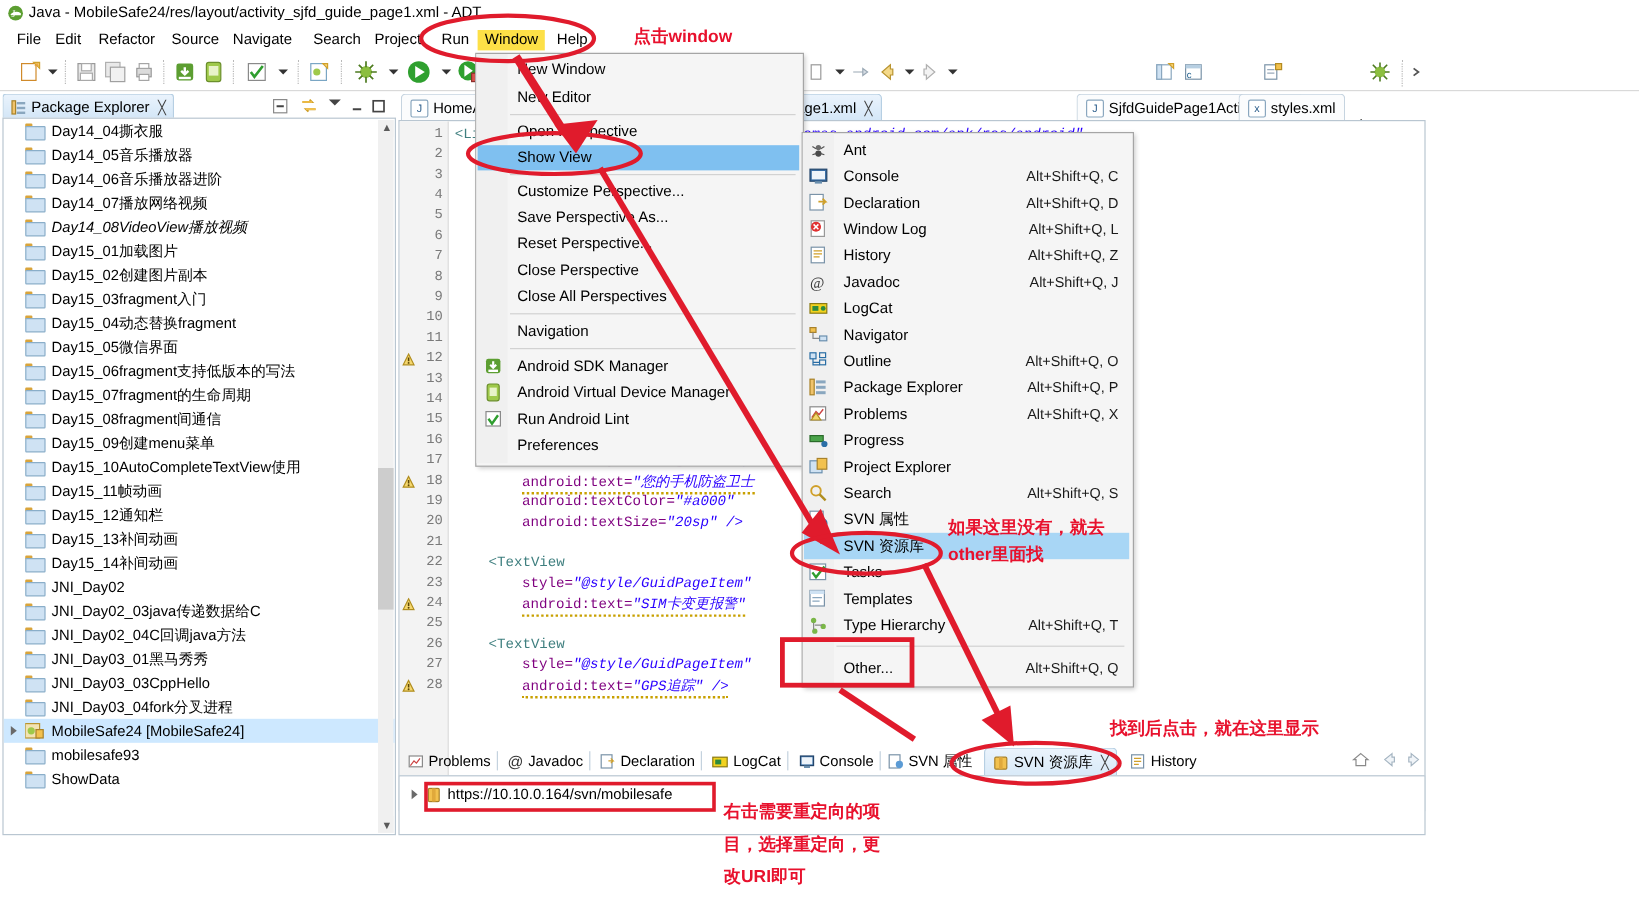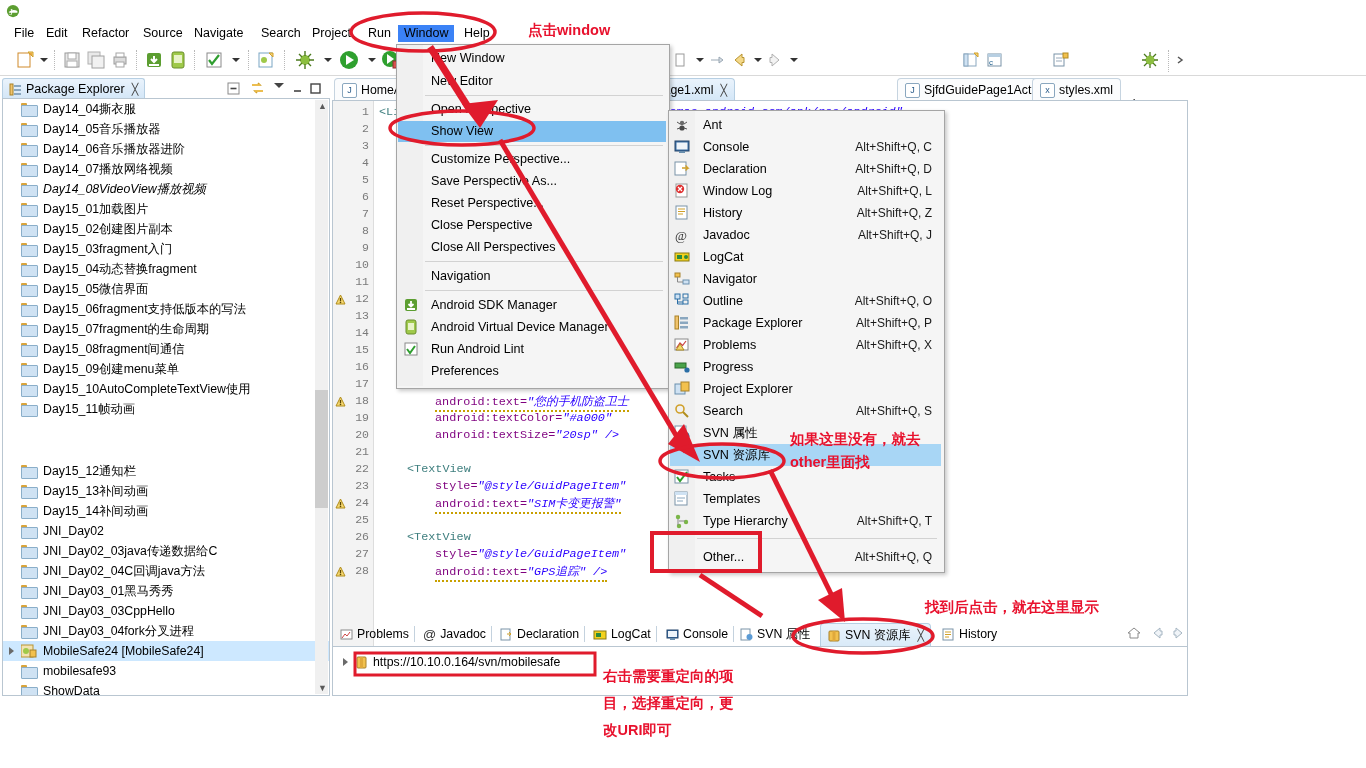--- a/index.html
+++ b/index.html
@@ -13,21 +13,21 @@
   .abs{position:absolute;}
 
   
   #titlebar{left:0;top:0;width:1366px;height:22px;background:#ffffff;}
   #titlebar .ico{left:6px;top:4px;width:14px;height:14px;}
   #titlebar .ttl{left:24px;top:3px;font-size:12.5px;color:#000;white-space:nowrap;}
 
   
   #menubar{left:0;top:23px;width:1366px;height:21px;background:#fff;}
   .menu-item{position:absolute;top:2px;height:17px;line-height:17px;padding:0 6px;font-size:12.5px;color:#000;white-space:nowrap;}
-  .menu-item.active{background:#3b82f6;}
+  .menu-item.active{background:#fde047;}
 
   
   #toolbar{left:0;top:45px;width:1366px;height:30px;background:#fff;border-bottom:1px solid #d9d9d9;}
   .tb{position:absolute;top:4px;height:22px;}
   .tbsep{position:absolute;top:5px;width:1px;height:20px;border-left:1px dotted #b9b9b9;}
   .tbarrow{position:absolute;top:13px;width:0;height:0;border-left:4px solid transparent;border-right:4px solid transparent;border-top:4px solid #333;}
 
   
   #leftpanel{left:2px;top:78px;width:328px;height:618px;}
   #pe-tabrow{left:0;top:0;width:328px;height:20px;}
@@ -101,20 +101,21 @@
 </style>
 </head>
 <body>
 
 <div class="abs" id="titlebar">
   <svg class="abs ico" viewBox="0 0 16 16">
     <ellipse cx="8" cy="8" rx="7" ry="7" fill="#5c9e31"></ellipse>
     <path d="M3 9 q5 -4 10 -1 v2 H4z" fill="#fff"></path>
     <text x="4" y="12" font-size="10" fill="#fff" font-family="Liberation Serif, serif">J</text>
   </svg>
+  <div class="abs ttl">Java - MobileSafe24/res/layout/activity_sjfd_guide_page1.xml - ADT</div>
 </div>
 
 <div class="abs" id="menubar">
   <div class="menu-item" style="left:8px">File</div>
   <div class="menu-item" style="left:40px">Edit</div>
   <div class="menu-item" style="left:76px">Refactor</div>
   <div class="menu-item" style="left:137px">Source</div>
   <div class="menu-item" style="left:188px">Navigate</div>
   <div class="menu-item" style="left:255px">Search</div>
   <div class="menu-item" style="left:306px">Project</div>
@@ -316,21 +317,21 @@
             <span class="bd"></span>
           </span><span>Day15_09创建menu菜单</span></div>
         <div class="treerow" style="padding-left: 40px;"><span class="folder" style="left: 18px;">
             <span class="tab"></span>
             <span class="bd"></span>
           </span><span>Day15_10AutoCompleteTextView使用</span></div>
         <div class="treerow" style="padding-left: 40px;"><span class="folder" style="left: 18px;">
             <span class="tab"></span>
             <span class="bd"></span>
           </span><span>Day15_11帧动画</span></div>
-        <div class="treerow" style="padding-left: 40px; margin-top: 42px;"><span class="folder" style="left: 18px;">
+        <div class="treerow" style="padding-left: 40px;"><span class="folder" style="left: 18px;">
             <span class="tab"></span>
             <span class="bd"></span>
           </span><span>Day15_12通知栏</span></div>
         <div class="treerow" style="padding-left: 40px;"><span class="folder" style="left: 18px;">
             <span class="tab"></span>
             <span class="bd"></span>
           </span><span>Day15_13补间动画</span></div>
         <div class="treerow" style="padding-left: 40px;"><span class="folder" style="left: 18px;">
             <span class="tab"></span>
             <span class="bd"></span>

